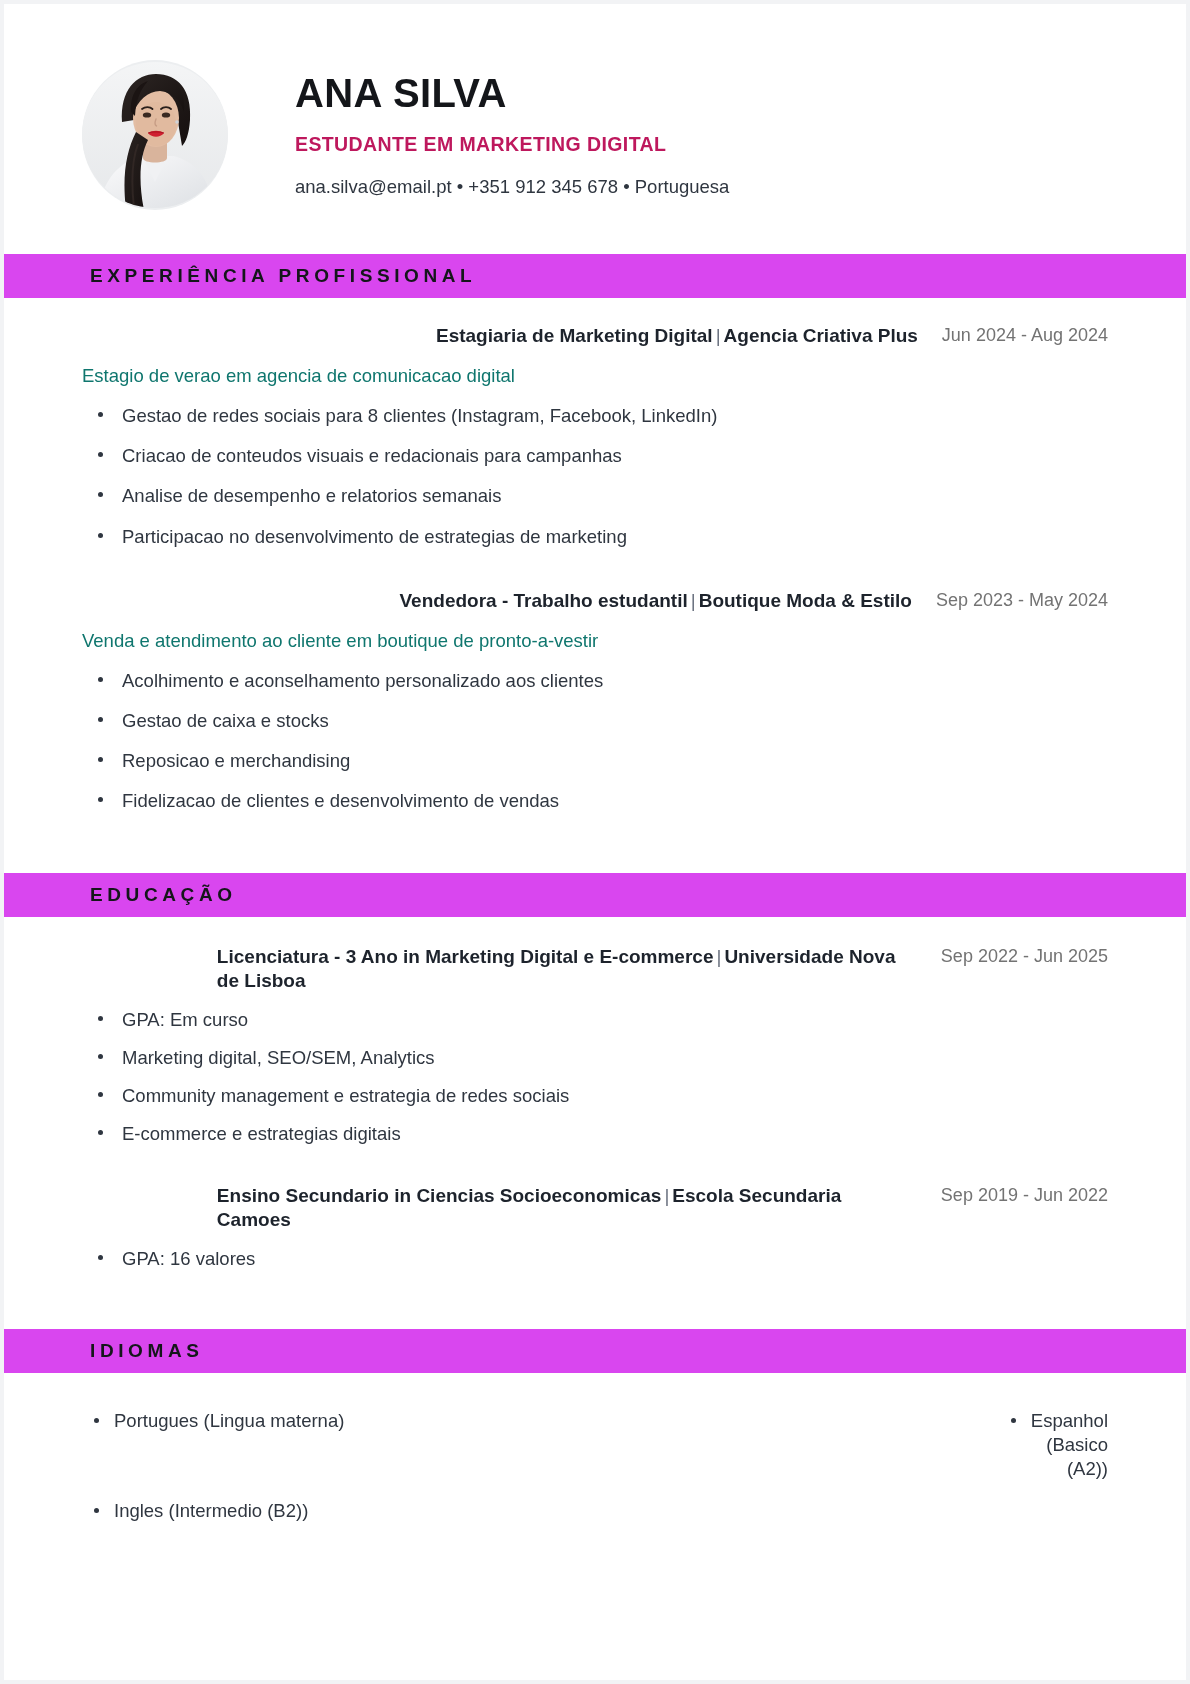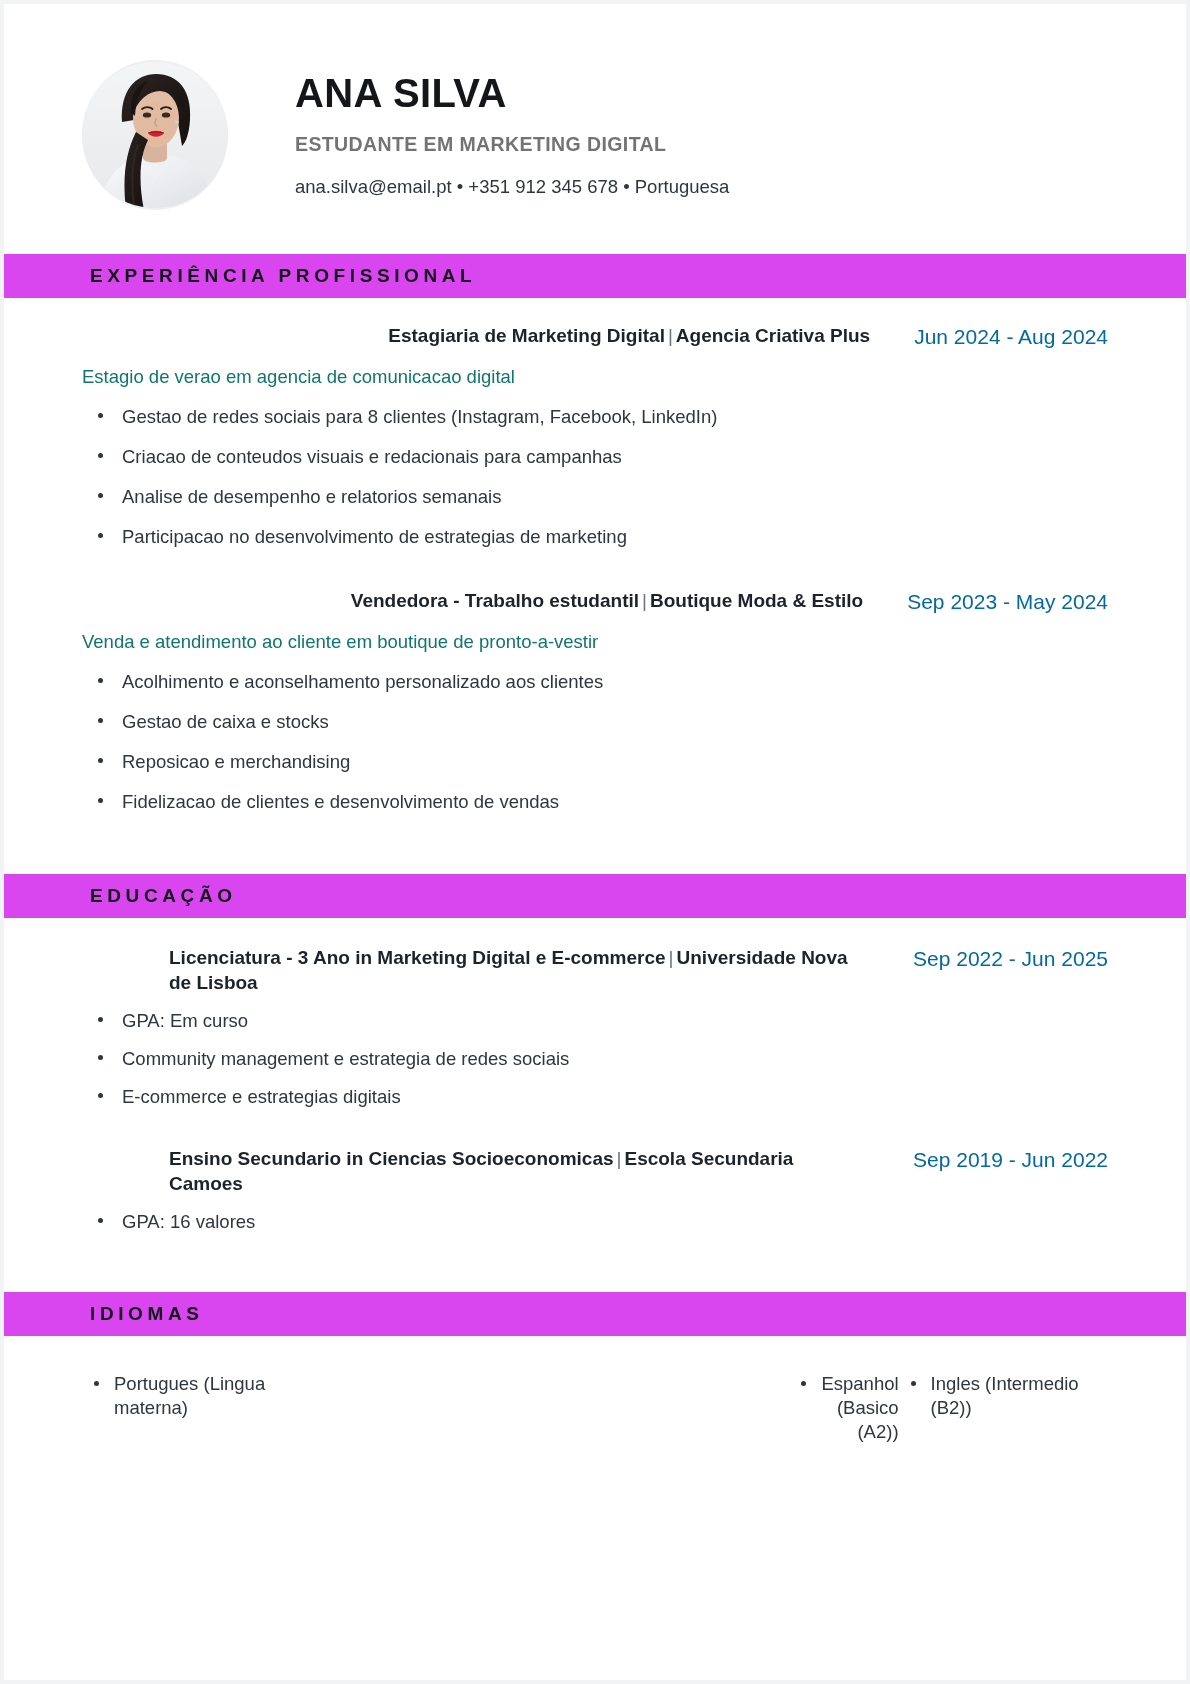--- a/index.html
+++ b/index.html
@@ -57,21 +57,21 @@
     font-weight: bold;
     letter-spacing: 0.4px;
     color: #14161a;
     line-height: 1.05;
     margin: 0 0 20px 0;
   }
   .job-title {
     font-size: 19.5px;
     font-weight: bold;
     letter-spacing: 0.4px;
-    color: #737373;
+    color: #be185d;
     margin: 0 0 20px 0;
     line-height: 1.1;
   }
   .contact-line {
     font-size: 18.5px;
     color: #2f3640;
     line-height: 1.2;
     margin: 0;
   }
 
@@ -111,26 +111,25 @@
     color: #1d232c;
     line-height: 1.28;
     max-width: 660px;
   }
   .entry-sep {
     font-weight: normal;
     color: #6b7280;
     padding: 0 3px;
   }
   .entry-date {
-    font-size: 21px;
-    color: #0369a1;
+    font-size: 18px;
+    color: #737373;
     white-space: nowrap;
     flex: 0 0 auto;
     padding-top: 1px;
-    margin-left: 20px;
   }
   .entry-desc {
     font-size: 18.5px;
     color: #0f766e;
     margin-top: 16px;
     line-height: 1.3;
   }
   ul.bullets {
     list-style: none;
     margin: 10px 0 0 0;
@@ -158,21 +157,21 @@
   .exp-section .entry:first-child { padding-top: 26px; }
   .exp-section { padding-bottom: 60px; }
   .edu-section { padding-bottom: 58px; }
 
   .edu-section ul.bullets li { margin-top: 14px; }
   .edu-section .entry-head .entry-title { max-width: 700px; }
 
   
   .lang-grid {
     display: grid;
-    grid-template-columns: 1fr 1fr 1fr;
+    grid-template-columns: 1fr 1fr;
     column-gap: 0px;
     row-gap: 0px;
     padding-top: 18px;
   }
   .lang-item {
     position: relative;
     font-size: 18.5px;
     color: #2f3640;
     line-height: 1.3;
     padding-left: 32px;
@@ -298,20 +297,21 @@
   </div>
   <div class="section-body edu-section">
 
     <div class="entry">
       <div class="entry-head">
         <div class="entry-title"><span>Licenciatura - 3 Ano in Marketing Digital e E-commerce</span><span class="entry-sep">|</span><span>Universidade Nova de Lisboa</span></div>
         <div class="entry-date">Sep 2022 - Jun 2025</div>
       </div>
       <ul class="bullets">
         <li>GPA: Em curso</li>
+        <li>Marketing digital, SEO/SEM, Analytics</li>
         <li>Community management e estrategia de redes sociais</li>
         <li>E-commerce e estrategias digitais</li>
       </ul>
     </div>
 
     <div class="entry" style="padding-top:38px;">
       <div class="entry-head">
         <div class="entry-title"><span>Ensino Secundario in Ciencias Socioeconomicas</span><span class="entry-sep">|</span><span>Escola Secundaria Camoes</span></div>
         <div class="entry-date">Sep 2019 - Jun 2022</div>
       </div>

